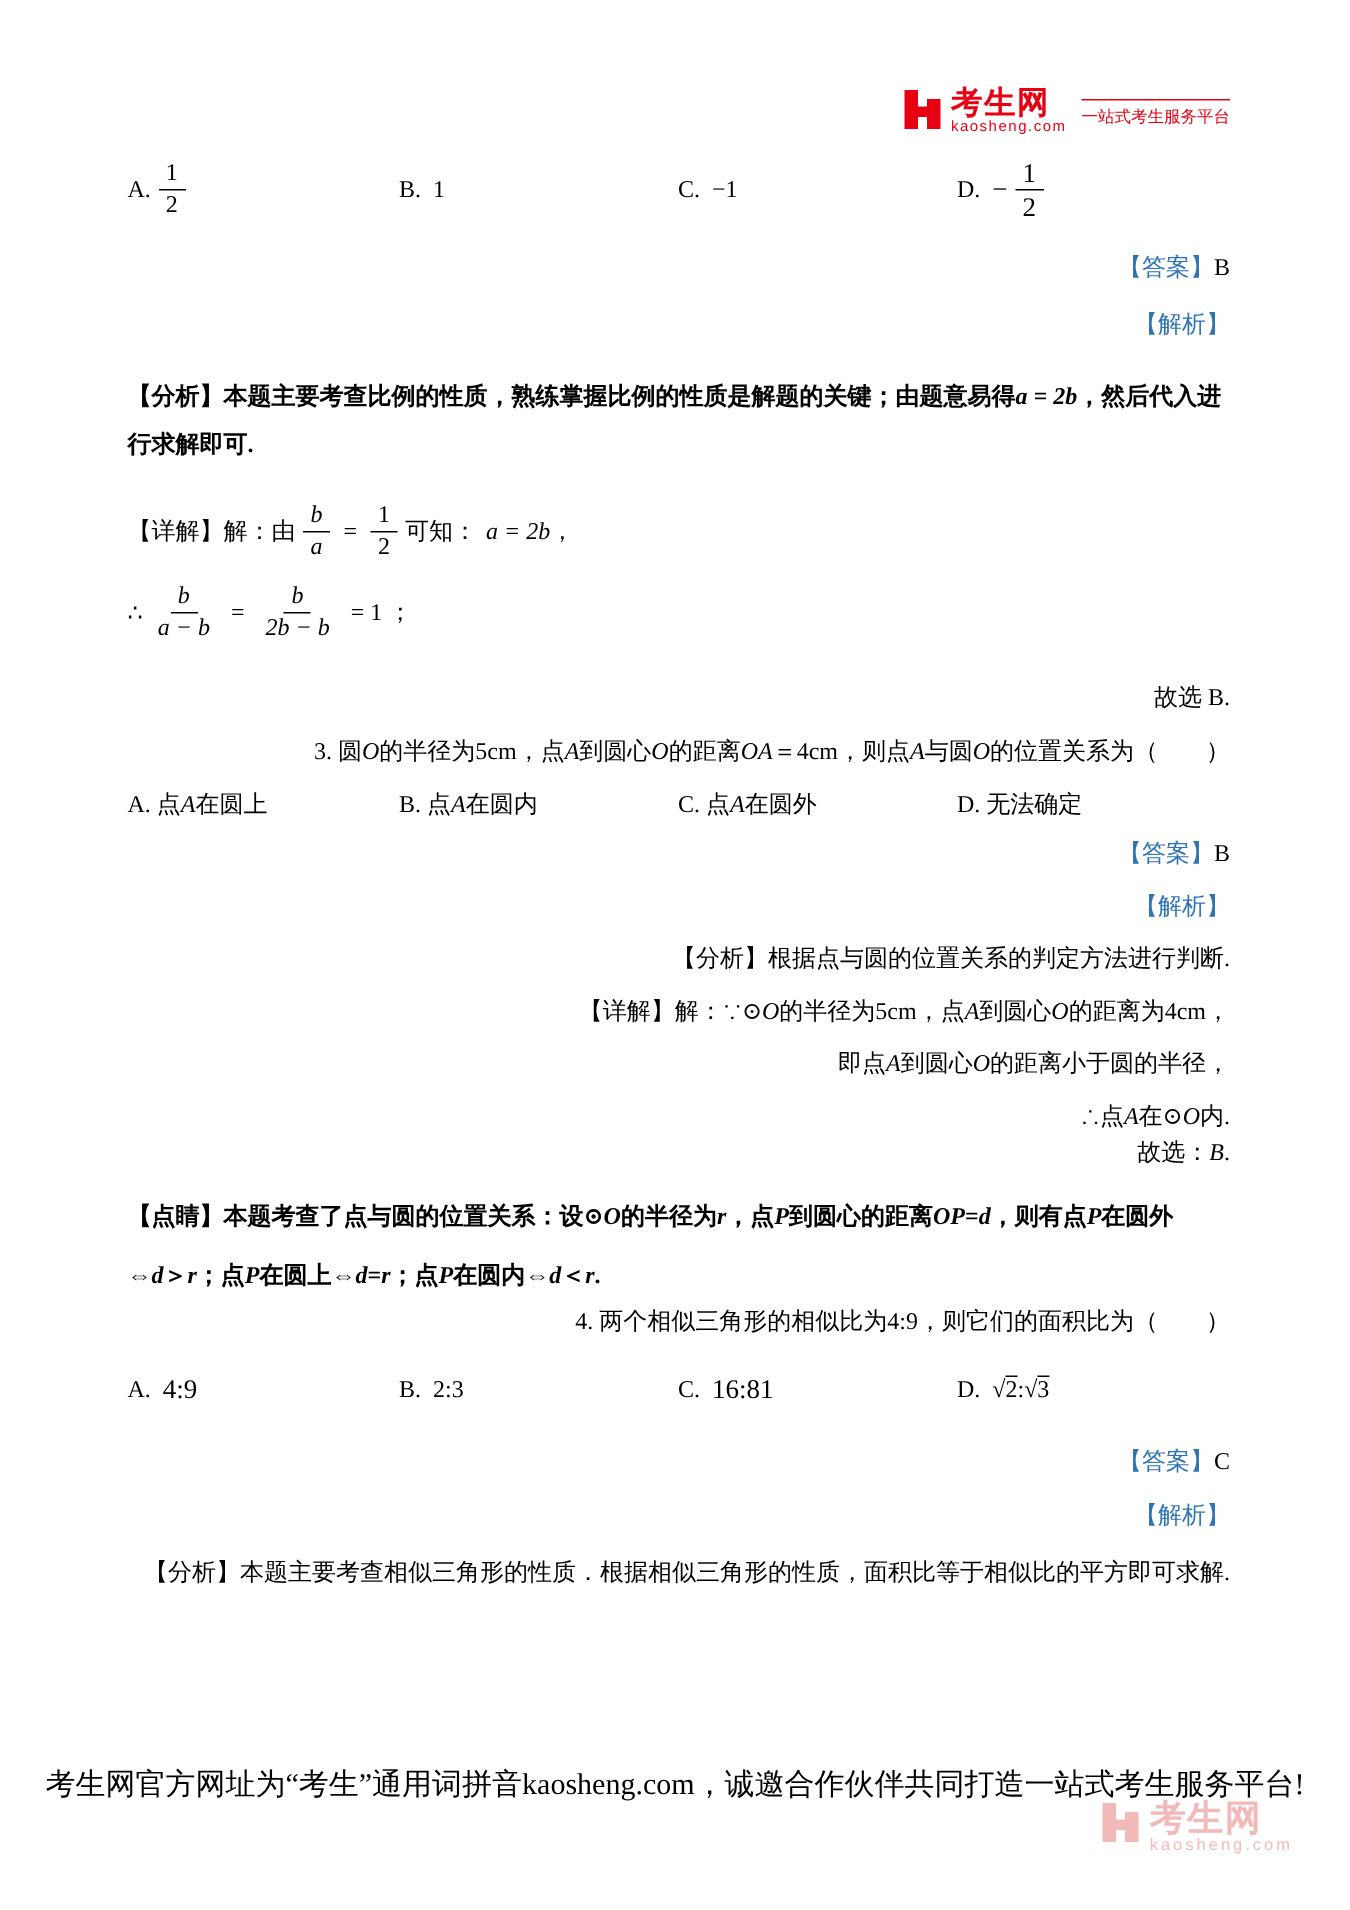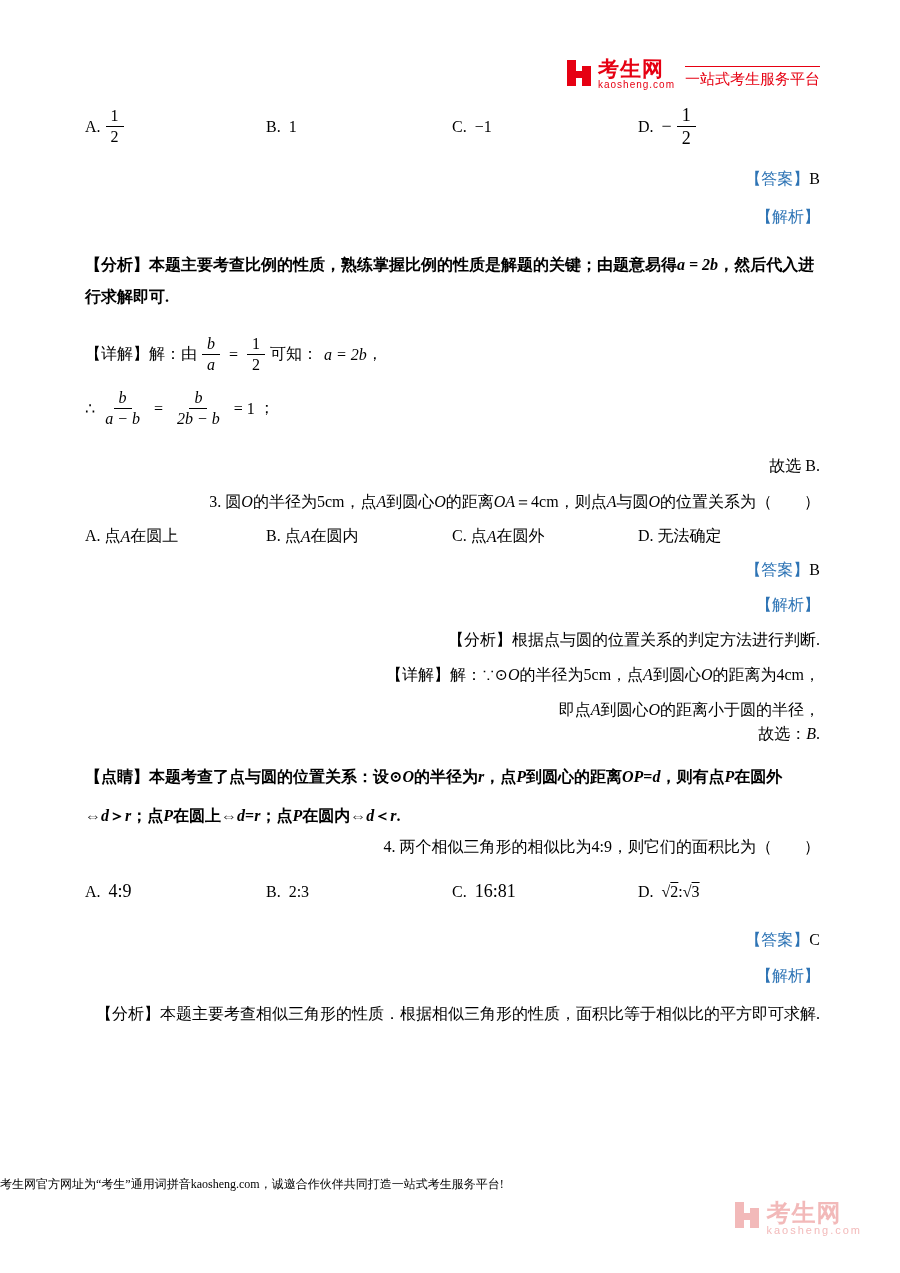--- a/index.html
+++ b/index.html
@@ -19,21 +19,21 @@
   .logo { display:flex; align-items:flex-start; gap:6px; }
   .hicon { position:relative; width:26px; height:30px; flex:0 0 auto; }
   .hicon i { position:absolute; background:#e60012; }
   .hicon .b1 { left:1px; top:2px; width:9px; height:26px; }
   .hicon .b2 { right:1px; top:8px; width:9px; height:20px; }
   .hicon .b3 { left:8px; top:13px; width:11px; height:7px; }
   .pink .hicon i { background:#f2b6b6; }
   .logo-stack { display:flex; flex-direction:column; line-height:1.05; }
   .brand { font-family:"Liberation Sans",sans-serif; font-weight:bold; font-size:21px; color:#e60012; letter-spacing:1px; }
   .domain { font-family:"Liberation Sans",sans-serif; font-size:10px; color:#e60012; letter-spacing:1px; }
-  .tagline { font-family:"Liberation Sans",sans-serif; font-size:15px; color:#e60012; margin-top:8px; margin-left:4px; border-top:1px solid #e60012; padding-top:3px; }
+  .tagline { font-family:"Liberation Sans",sans-serif; font-size:11px; color:#e60012; margin-top:8px; margin-left:4px; border-top:1px solid #e60012; padding-top:3px; }
 
   
   .line { line-height:1.5;text-align:right; }
   .wrapline { line-height:2.0;font-weight:bold; }
   .mt8{margin-top:0;} .mt11{margin-top:11px;} .mt12{margin-top:12px;} .mt14{margin-top:14px;}
   .mt18{margin-top:18px;} .mt20{margin-top:20px;} .mt22{margin-top:22px;} .mt26{margin-top:26px;}
 
   .tagb { color:#2e74b5; }
   .mv { font-family:"Liberation Serif",serif; font-style:italic; }
   .math { font-family:"Liberation Serif",serif; }
@@ -49,21 +49,21 @@
   .frac .num { padding:0 5px 1px; border-bottom:1px solid #000; display:block; }
   .frac .den { padding:1px 5px 0; display:block; }
   .frac-lg { font-size:18px; }
   .mathline { display:flex; align-items:center; }
   .op { margin:0 4px; font-family:"Liberation Serif",serif; }
 
   .sqrt { font-family:"Liberation Serif",serif; }
   .sqrt .over { text-decoration:overline; }
 
   
-  .footer-line { position:absolute; left:0; right:0; top:1176px; text-align:left; font-size:12px; }
+  .footer-line { position:absolute; left:0; right:0; top:1176px; text-align:center; font-size:20px; }
   .watermark { position:absolute; right:38px; top:1200px; display:flex; align-items:flex-start; gap:6px; opacity:0.95; }
   .watermark .brand { color:#f2b6b6; font-size:24px; }
   .watermark .domain { color:#f2b6b6; font-size:11px; letter-spacing:2px; }
 </style>
 </head>
 <body>
 
 <div class="page">
   <div class="content">
 
@@ -191,20 +191,23 @@
     <div class="line mt11">
       <span>【分析】</span><span>根据点与圆的位置关系的判定方法进行判断.</span>
     </div>
 
     <div class="line mt11">
       <span>【详解】</span><span>解：∵⊙</span><span class="mv">O</span><span>的半径为5cm，点</span><span class="mv">A</span><span>到圆心</span><span class="mv">O</span><span>的距离为4cm，</span>
     </div>
     <div class="line mt11">
       <span>即点</span><span class="mv">A</span><span>到圆心</span><span class="mv">O</span><span>的距离小于圆的半径，</span>
     </div>
+    <div class="line mt11">
+      <span>∴点</span><span class="mv">A</span><span>在⊙</span><span class="mv">O</span><span>内.</span>
+    </div>
     <div class="line mt8">
       <span>故选：</span><span class="mv">B</span><span>.</span>
     </div>
 
     <div class="wrapline mt12" style="line-height:2.4;">
       <span>【点睛】</span><span>本题考查了点与圆的位置关系：设⊙</span><span class="mv">O</span><span>的半径为</span><span class="mv">r</span><span>，点</span><span class="mv">P</span><span>到圆心的距离</span><span class="mv">OP</span><span>=</span><span class="mv">d</span><span>，则有点</span><span class="mv">P</span><span>在圆外</span>
     </div>
     <div class="wrapline" style="line-height:2.4;">
       <span>⇔</span><span class="mv">d</span><span>＞</span><span class="mv">r</span><span>；点</span><span class="mv">P</span><span>在圆上⇔</span><span class="mv">d</span><span>=</span><span class="mv">r</span><span>；点</span><span class="mv">P</span><span>在圆内⇔</span><span class="mv">d</span><span>＜</span><span class="mv">r</span><span>.</span>
     </div>

